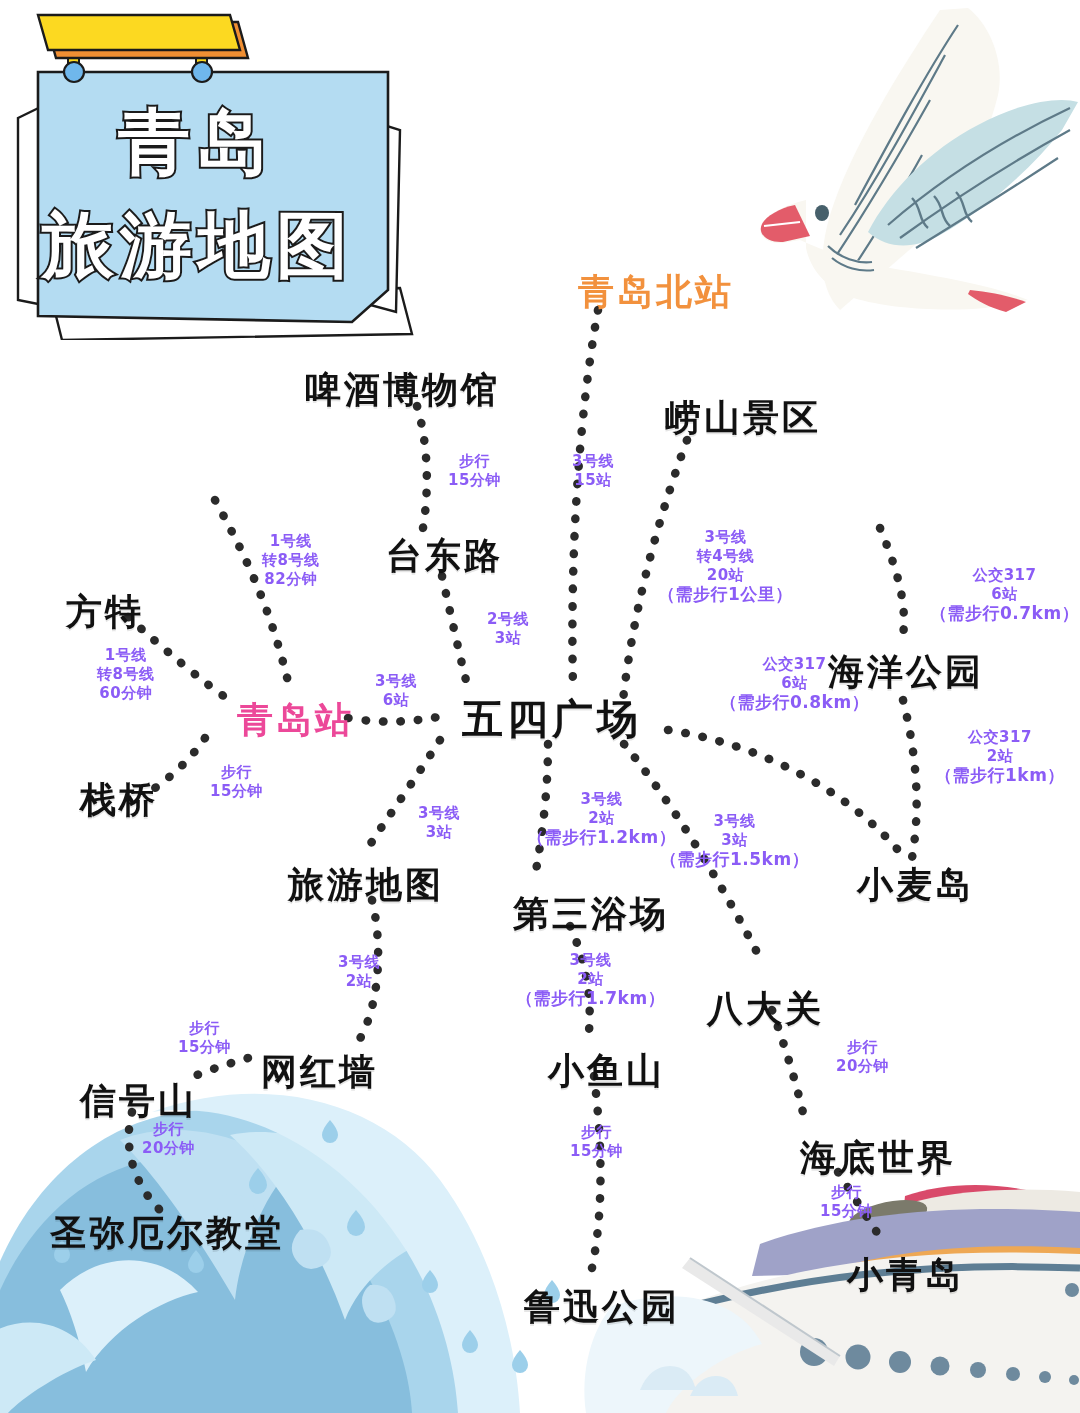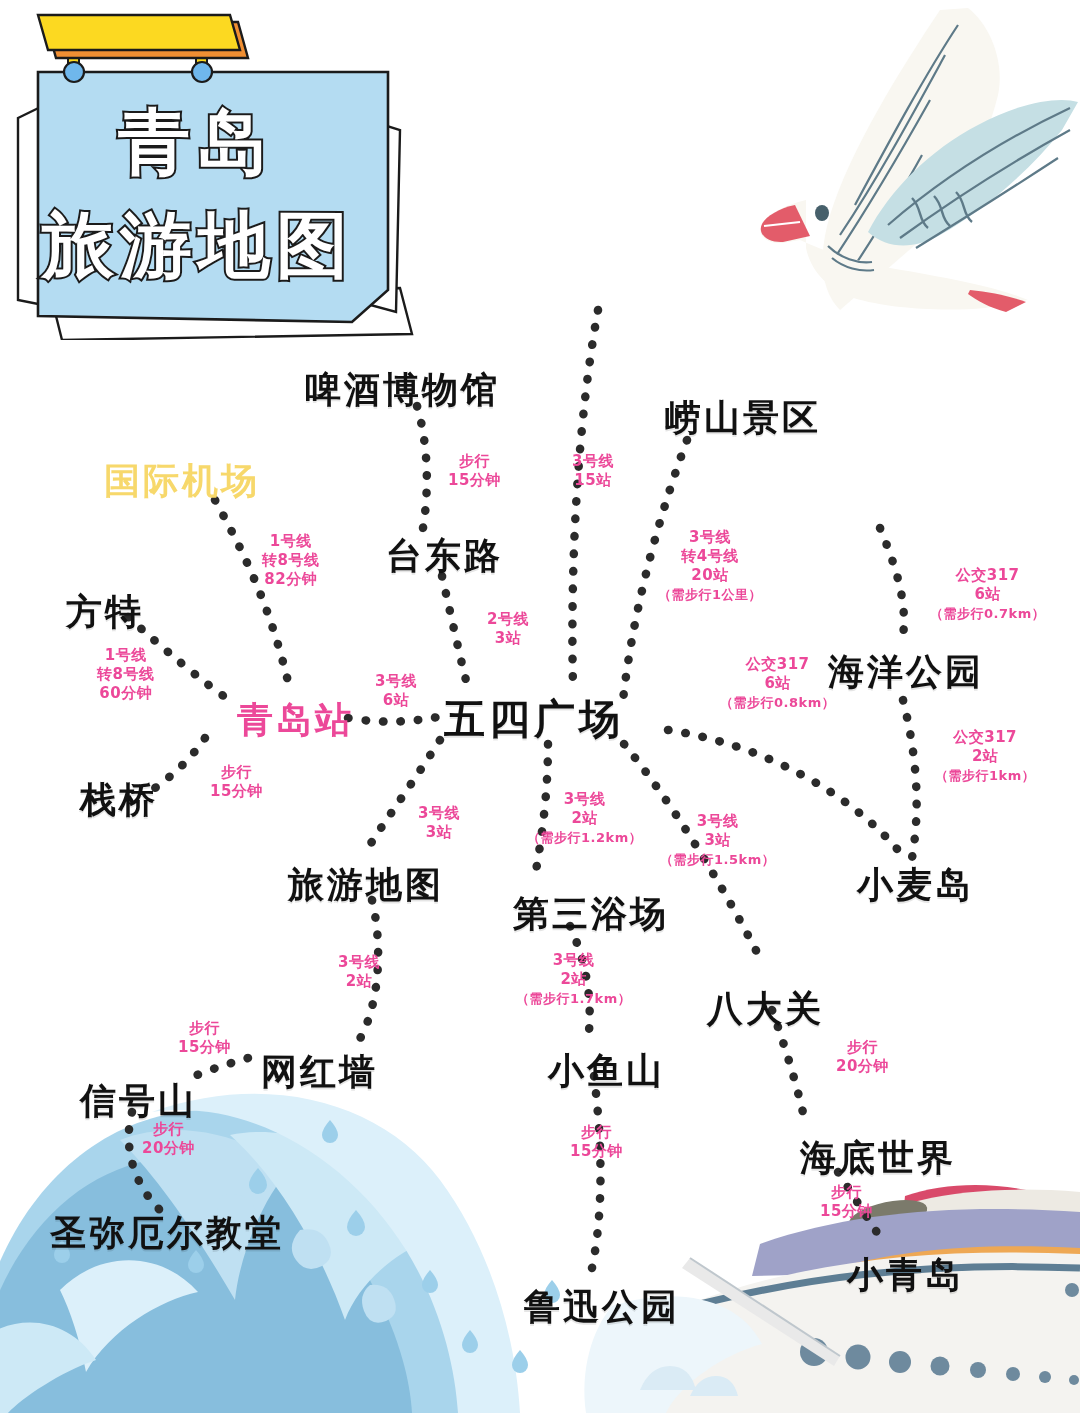--- a/index.html
+++ b/index.html
@@ -49,28 +49,28 @@
   .place.big{font-size:36px;}
   .place.orange{color:#F2913D;text-shadow:none;}
   .place.pale-orange{color:#ec4899;text-shadow:none;}
   .place.yellow{color:#F7D86B;text-shadow:none;}
 
   
   .route{
     position:absolute;
     font-family:"DejaVu Sans","Liberation Sans",sans-serif;
     font-weight:bold;
-    color:#ec4899;
+    color:#8b5cf6;
     font-size:15px;
     line-height:19px;
     text-align:center;
     white-space:nowrap;
     letter-spacing:0.5px;
   }
-  .route .sm{font-size:13px;}
+  .route .sm{font-size:17px;}
 </style>
 </head>
 <body>
 
 <div id="stage">
 
   <svg class="layer" viewBox="0 0 1080 1413" xmlns="http://www.w3.org/2000/svg">
 
     <g transform="translate(740,0)">
       <path d="M200 10 C160 70 110 150 90 215 C78 255 80 290 100 310 L175 245 C210 210 245 150 258 95 C265 62 250 25 228 8 Z" fill="#F9F7F1"></path>
@@ -220,28 +220,28 @@
       <circle cx="74" cy="72" r="10" fill="#6FB7EC" stroke="#1b1b1b" stroke-width="2.2"></circle>
       <circle cx="202" cy="72" r="10" fill="#6FB7EC" stroke="#1b1b1b" stroke-width="2.2"></circle>
     </svg>
     <div class="title-text">
       <div class="tline" id="tline1">青岛</div>
       <div class="tline" id="tline2">旅游地图</div>
     </div>
   </div>
 
   <div class="layer" id="labels">
+      <div class="place big orange" style="left: 578px; top: 268px;">青岛北站</div>
       <div class="place big" style="left: 305px; top: 366px;">啤酒博物馆</div>
       <div class="place big" style="left: 665px; top: 394px;">崂山景区</div>
-      <div class="place big yellow" style="left: 104px; top: 457px;">国际机场</div>
       <div class="place big" style="left: 386px; top: 532px;">台东路</div>
       <div class="place big" style="left: 66px; top: 588px;">方特</div>
       <div class="place big" style="left: 828px; top: 648px;">海洋公园</div>
       <div class="place big pale-orange" style="left: 237px; top: 696px;">青岛站</div>
-      <div class="place major" style="left: 444px; top: 692px; text-align: right;">五四广场</div>
+      <div class="place major" style="left: 462px; top: 692px; text-align: right;">五四广场</div>
       <div class="place big" style="left: 80px; top: 776px;">栈桥</div>
       <div class="place big" style="left: 857px; top: 861px;">小麦岛</div>
       <div class="place big" style="left: 288px; top: 861px;">旅游地图</div>
       <div class="place big" style="left: 513px; top: 890px;">第三浴场</div>
       <div class="place big" style="left: 707px; top: 985px;">八大关</div>
       <div class="place big" style="left: 261px; top: 1048px;">网红墙</div>
       <div class="place big" style="left: 548px; top: 1047px;">小鱼山</div>
       <div class="place big" style="left: 80px; top: 1077px;">信号山</div>
       <div class="place big" style="left: 800px; top: 1134px;">海底世界</div>
       <div class="place big" style="left: 50px; top: 1209px;">圣弥厄尔教堂</div>

